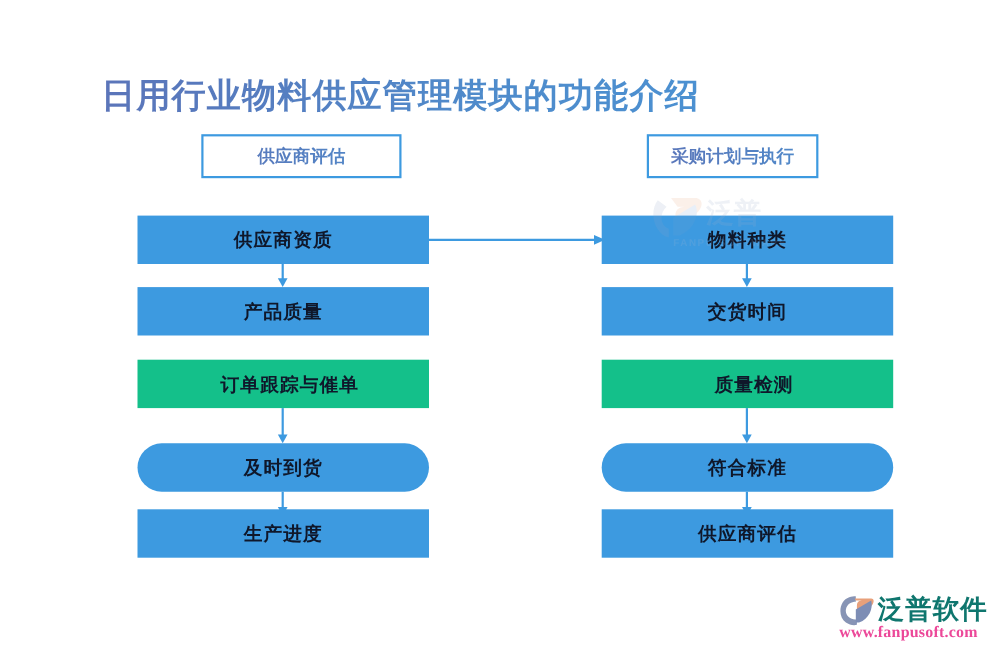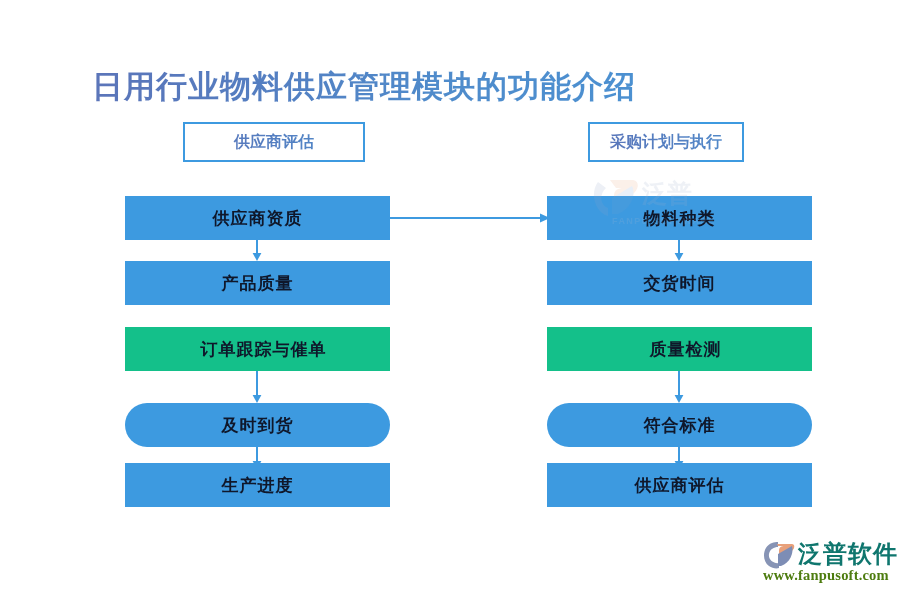--- a/index.html
+++ b/index.html
@@ -135,21 +135,21 @@
     color: #0f766e;
     letter-spacing: 1px;
     white-space: nowrap;
     font-family: "Liberation Sans", "DejaVu Sans", sans-serif;
   }
   #brand-logo-url {
     position: absolute;
     left: 1px; top: 29px;
     font-size: 14.5px;
     font-weight: bold;
-    color: #4d7c0f;
+    color: #ec4899;
     letter-spacing: 0.2px;
     white-space: nowrap;
     font-family: "Liberation Serif", "DejaVu Serif", serif;
   }
 </style>
 </head>
 <body>
 
 <div id="canvas">
 

